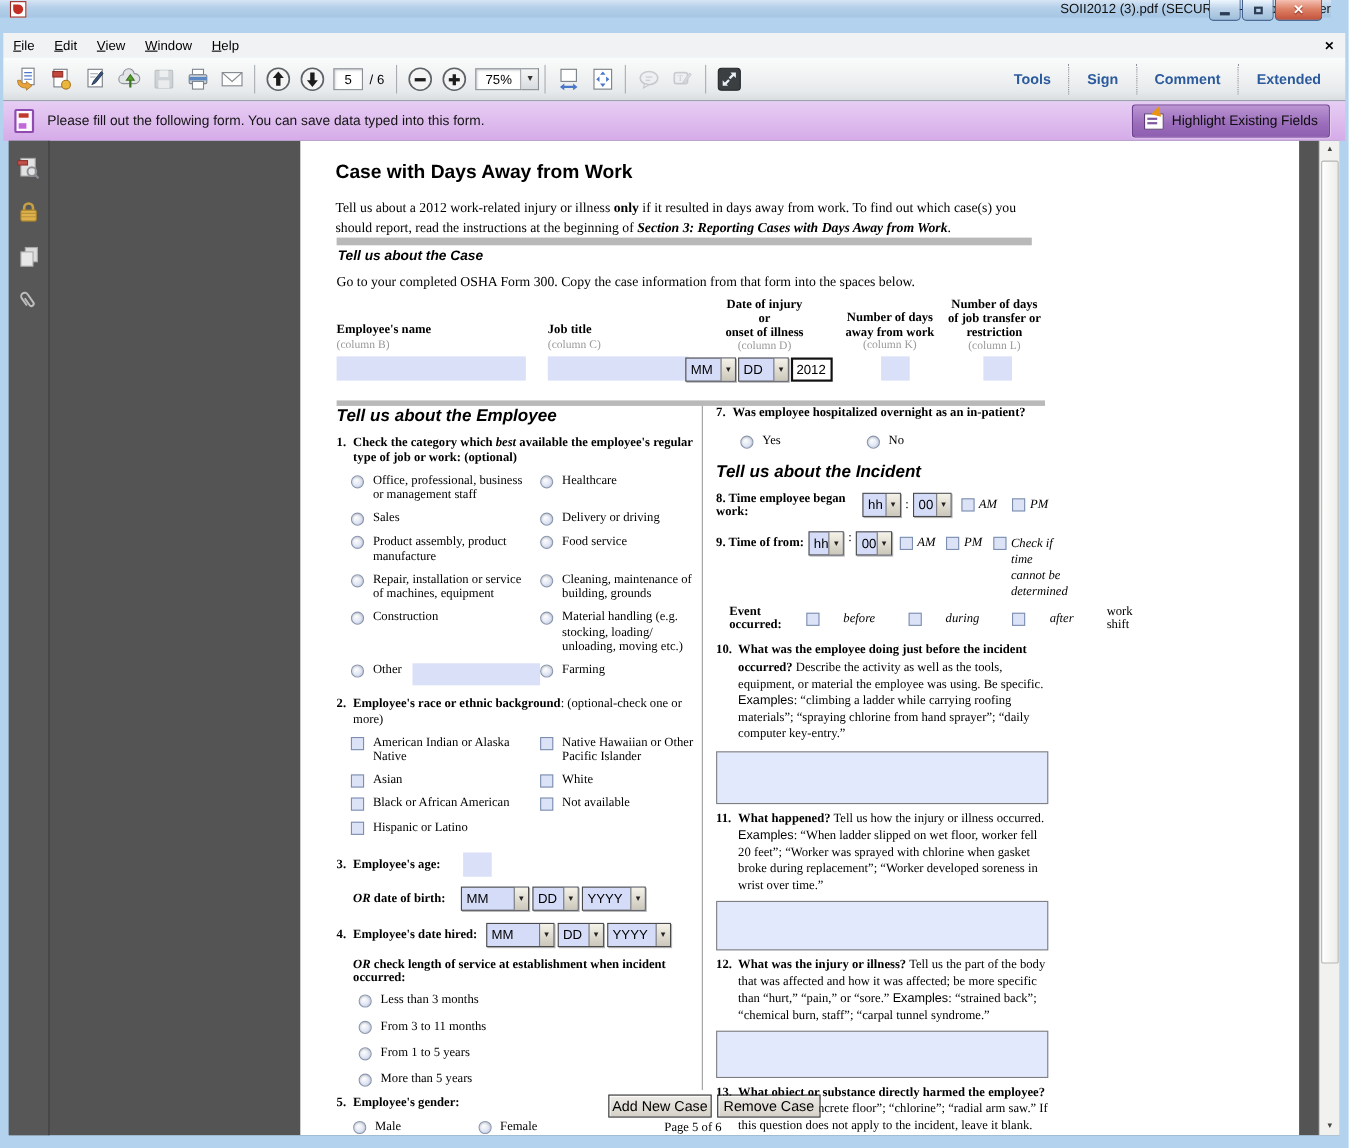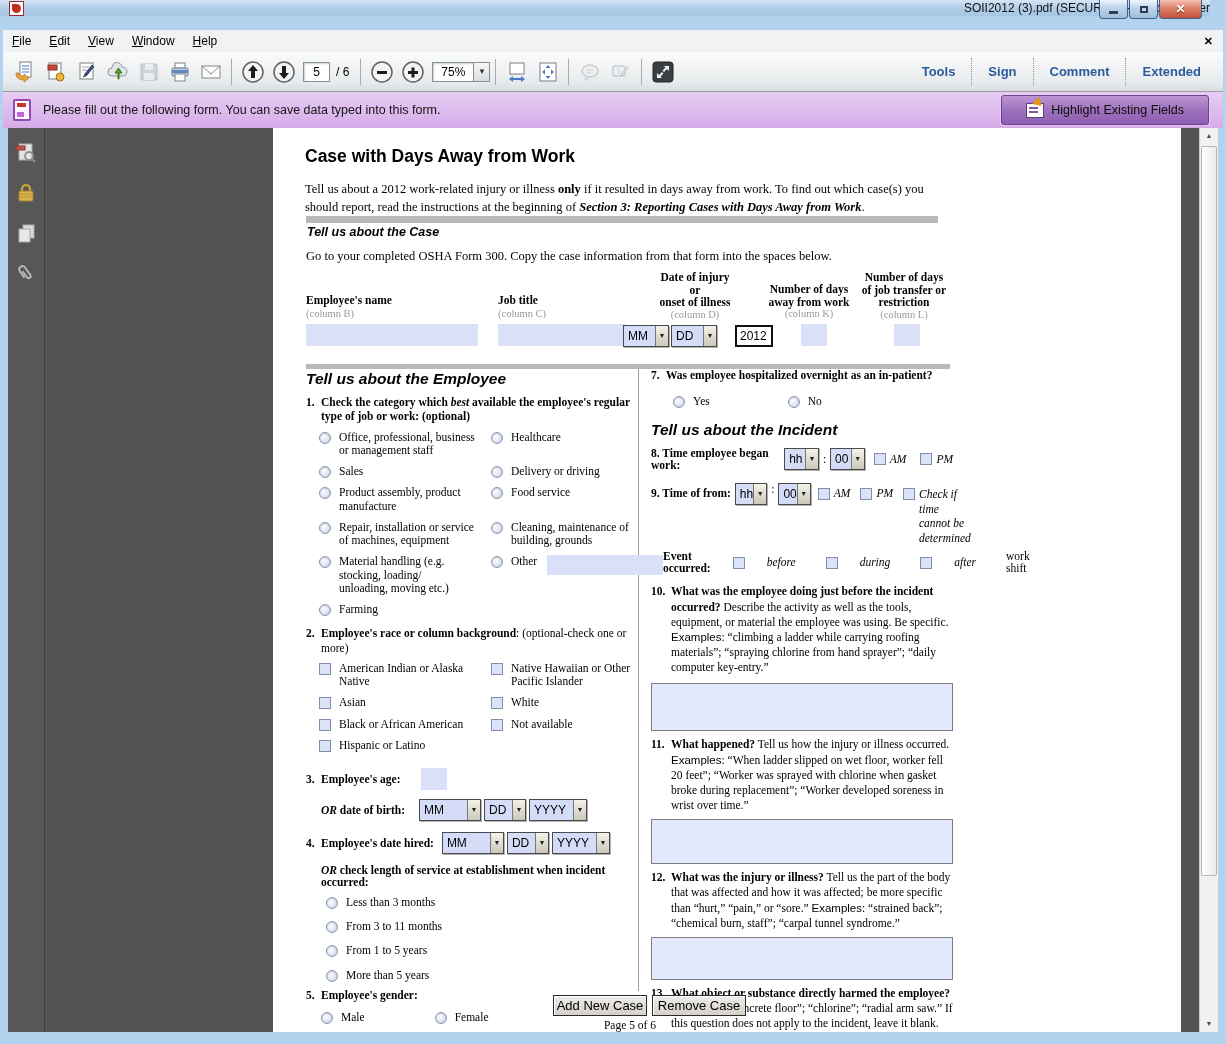--- a/index.html
+++ b/index.html
@@ -44,21 +44,21 @@
   .tb-link { padding:0 16px; font-weight:bold; color:#2b5a9c; font-size:13px; }
   .tb-link-sep { height:28px; border-left:1px dotted #8b9196; }
 
   .msgbar { position:absolute; top:92px; left:3px; right:3px; height:36px;
     background:linear-gradient(#e7cdf4,#d5abe8); display:flex; align-items:center;
     padding-left:10px; font-size:12.5px; color:#141414; }
   .msg-icon { width:18px; height:22px; background:#fdf7ff; border:2px solid #8f4bb0; border-radius:2px; position:relative; margin-right:12px; }
   .msg-icon::before { content:""; position:absolute; left:2px; top:2px; width:9px; height:4px; background:#c0392b; }
   .msg-icon::after { content:""; position:absolute; left:2px; bottom:2px; width:7px; height:5px; background:#c168d8; }
   .highlight-btn { position:absolute; right:14px; top:3px; height:30px; display:flex; align-items:center; gap:7px;
-    padding:0 24px; background:linear-gradient(#bb95d3,#9a6cba 60%,#8f5fb1); border:1px solid #6d4090;
+    padding:0 10px; background:linear-gradient(#bb95d3,#9a6cba 60%,#8f5fb1); border:1px solid #6d4090;
     border-radius:3px; box-shadow:0 0 0 1px #e2cdef; font-size:12.5px; color:#0c0c0c;margin-left:44px; }
   .hl-icon { width:18px; height:15px; background:#fdfdfd; border:1px solid #5d3c78; position:relative; }
   .hl-icon::before { content:""; position:absolute; left:2px; top:3px; width:9px; height:2px; background:#7e57a0; box-shadow:0 4px 0 #7e57a0; }
   .hl-icon::after { content:""; position:absolute; right:-4px; top:-4px; border:5px solid transparent; border-left:8px solid #e8950f; transform:rotate(45deg); }
 
   
   .main { position:absolute; top:128px; left:8px; right:8px; bottom:12px; background:#545454; }
   .sidebar { position:absolute; left:0; top:0; bottom:0; width:37px; background:#575757; border-right:1px solid #3d3d3d;
     display:flex; flex-direction:column; align-items:center; padding-top:12px; gap:15px; }
   .side-icon { width:25px; height:25px; display:flex; align-items:center; justify-content:center; }
@@ -354,21 +354,21 @@
       <div style="position:absolute; left:350px; top:197px; display:flex; gap:2px;">
         <div class="sel" style="width:46px;">
             <span class="val">MM</span>
             <span class="arr">▼</span>
           </div>
         <div class="sel" style="width:46px;">
             <span class="val">DD</span>
             <span class="arr">▼</span>
           </div>
       </div>
-      <div class="year" style="left:462px; top:197px;">2012</div>
+      <div class="year" style="left:446px; top:197px;">2012</div>
 
       <div class="ctr" style="left:486px; top:155px; width:100px;">
         <div class="col-hdr">Number of days</div>
         <div class="col-hdr">away from work</div>
         <div class="col-sub">(column K)</div>
       </div>
       <div class="tin minibox" style="left:528px; top:196px;"></div>
 
       <div class="ctr" style="left:576px; top:143px; width:110px;">
         <div class="col-hdr">Number of days</div>
@@ -416,36 +416,40 @@
           <div class="opt">
               <span class="radio"></span>
               <span style="width:145px;">Repair, installation or service of machines, equipment</span>
             </div>
           <div class="opt">
               <span class="radio"></span>
               <span style="width:120px;">Cleaning, maintenance of building, grounds</span>
             </div>
           <div class="opt">
               <span class="radio"></span>
+              <span>Construction</span>
+            </div>
+          <div class="opt">
+              <span class="radio"></span>
               <span style="width:115px;">Material handling (e.g. stocking, loading/ unloading, moving etc.)</span>
             </div>
           <div class="opt">
               <span class="radio"></span>
               <span>Other</span>
               <span class="inline-in" style="width:116px; margin-left:2px;"></span>
             </div>
           <div class="opt">
               <span class="radio"></span>
               <span>Farming</span>
             </div>
         </div>
 
         <div class="q" style="margin:2px 0 7px;">
           <span class="qnum">2.</span>
-          <span class="qtext"><span>Employee's race or column background</span><span class="reg">: (optional-check one or more)</span></span>
+          <span class="qtext"><span>Employee's race or ethnic background</span><span class="reg">: (optional-check one or more)</span></span>
         </div>
         <div class="optgrid">
           <div class="opt">
               <span class="cb"></span>
               <span style="width:135px;">American Indian or Alaska Native</span>
             </div>
           <div class="opt">
               <span class="cb"></span>
               <span style="width:130px;">Native Hawaiian or Other Pacific Islander</span>
             </div>

